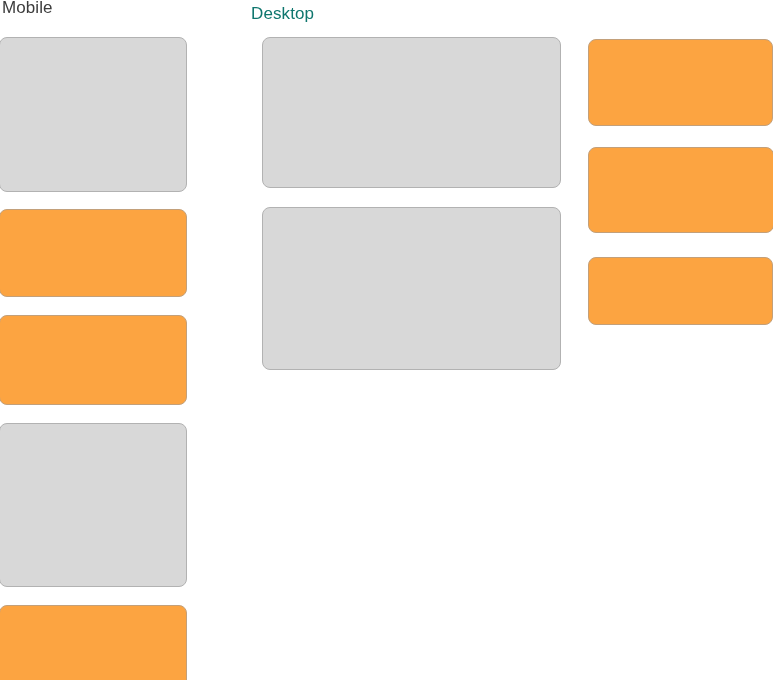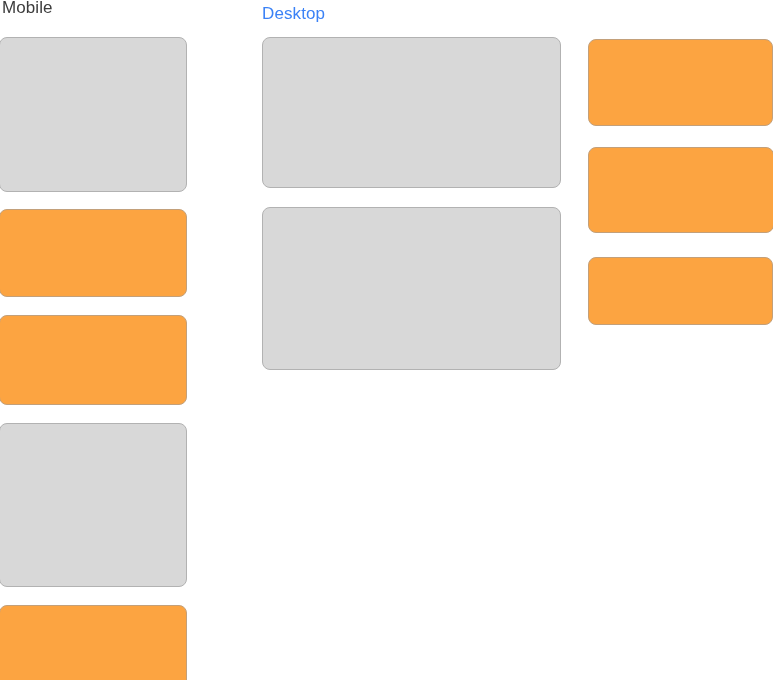--- a/index.html
+++ b/index.html
@@ -58,21 +58,21 @@
 
 <div id="stage">
     <div class="col-label" style="left: 2px; top: -2px; color: rgb(60, 60, 60);">Mobile</div>
     <div>
       <div class="block placeholder" style="left: -1px; top: 37px; width: 188px; height: 155px; background: rgb(216, 216, 216); border-color: rgb(178, 178, 178);"></div>
       <div class="block accent" style="left: -1px; top: 209px; width: 188px; height: 88px; background: rgb(252, 164, 65); border-color: rgb(195, 160, 122);"></div>
       <div class="block accent" style="left: -1px; top: 315px; width: 188px; height: 90px; background: rgb(252, 164, 65); border-color: rgb(195, 160, 122);"></div>
       <div class="block placeholder" style="left: -1px; top: 423px; width: 188px; height: 164px; background: rgb(216, 216, 216); border-color: rgb(178, 178, 178);"></div>
       <div class="block accent" style="left: -1px; top: 605px; width: 188px; height: 88px; background: rgb(252, 164, 65); border-color: rgb(195, 160, 122);"></div>
     </div>
-    <div class="col-label" style="left: 262px; top: 4px; color: #3b82f6;">Desktop</div>
+    <div class="col-label" style="left: 251px; top: 4px; color: #0f766e;">Desktop</div>
     <div>
       <div class="block placeholder" style="left: 262px; top: 37px; width: 299px; height: 151px; background: rgb(216, 216, 216); border-color: rgb(178, 178, 178);"></div>
       <div class="block placeholder" style="left: 262px; top: 207px; width: 299px; height: 163px; background: rgb(216, 216, 216); border-color: rgb(178, 178, 178);"></div>
     </div>
     <div>
       <div class="block accent" style="left: 588px; top: 39px; width: 185px; height: 87px; background: rgb(252, 164, 65); border-color: rgb(195, 160, 122);"></div>
       <div class="block accent" style="left: 588px; top: 147px; width: 186px; height: 86px; background: rgb(252, 164, 65); border-color: rgb(195, 160, 122);"></div>
       <div class="block accent" style="left: 588px; top: 257px; width: 185px; height: 68px; background: rgb(252, 164, 65); border-color: rgb(195, 160, 122);"></div>
     </div>
   </div>

